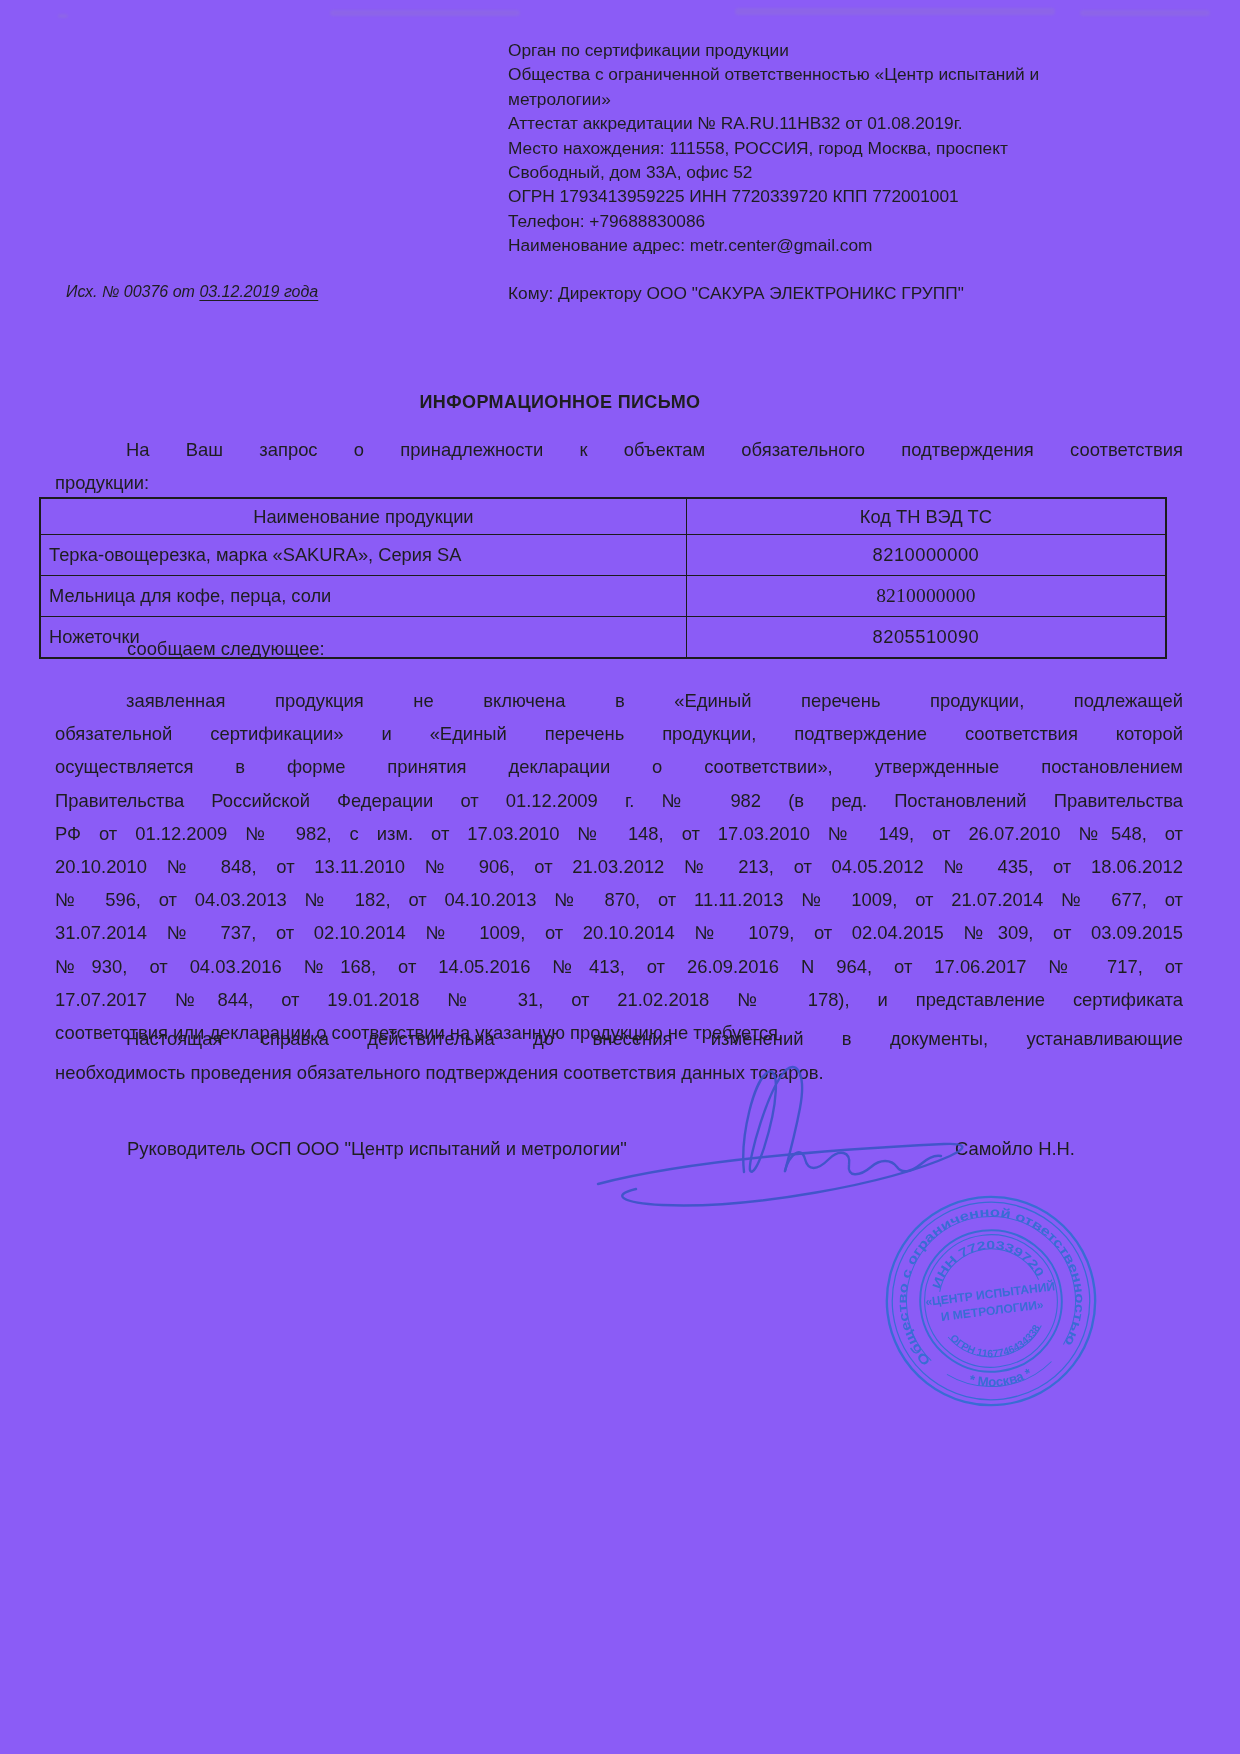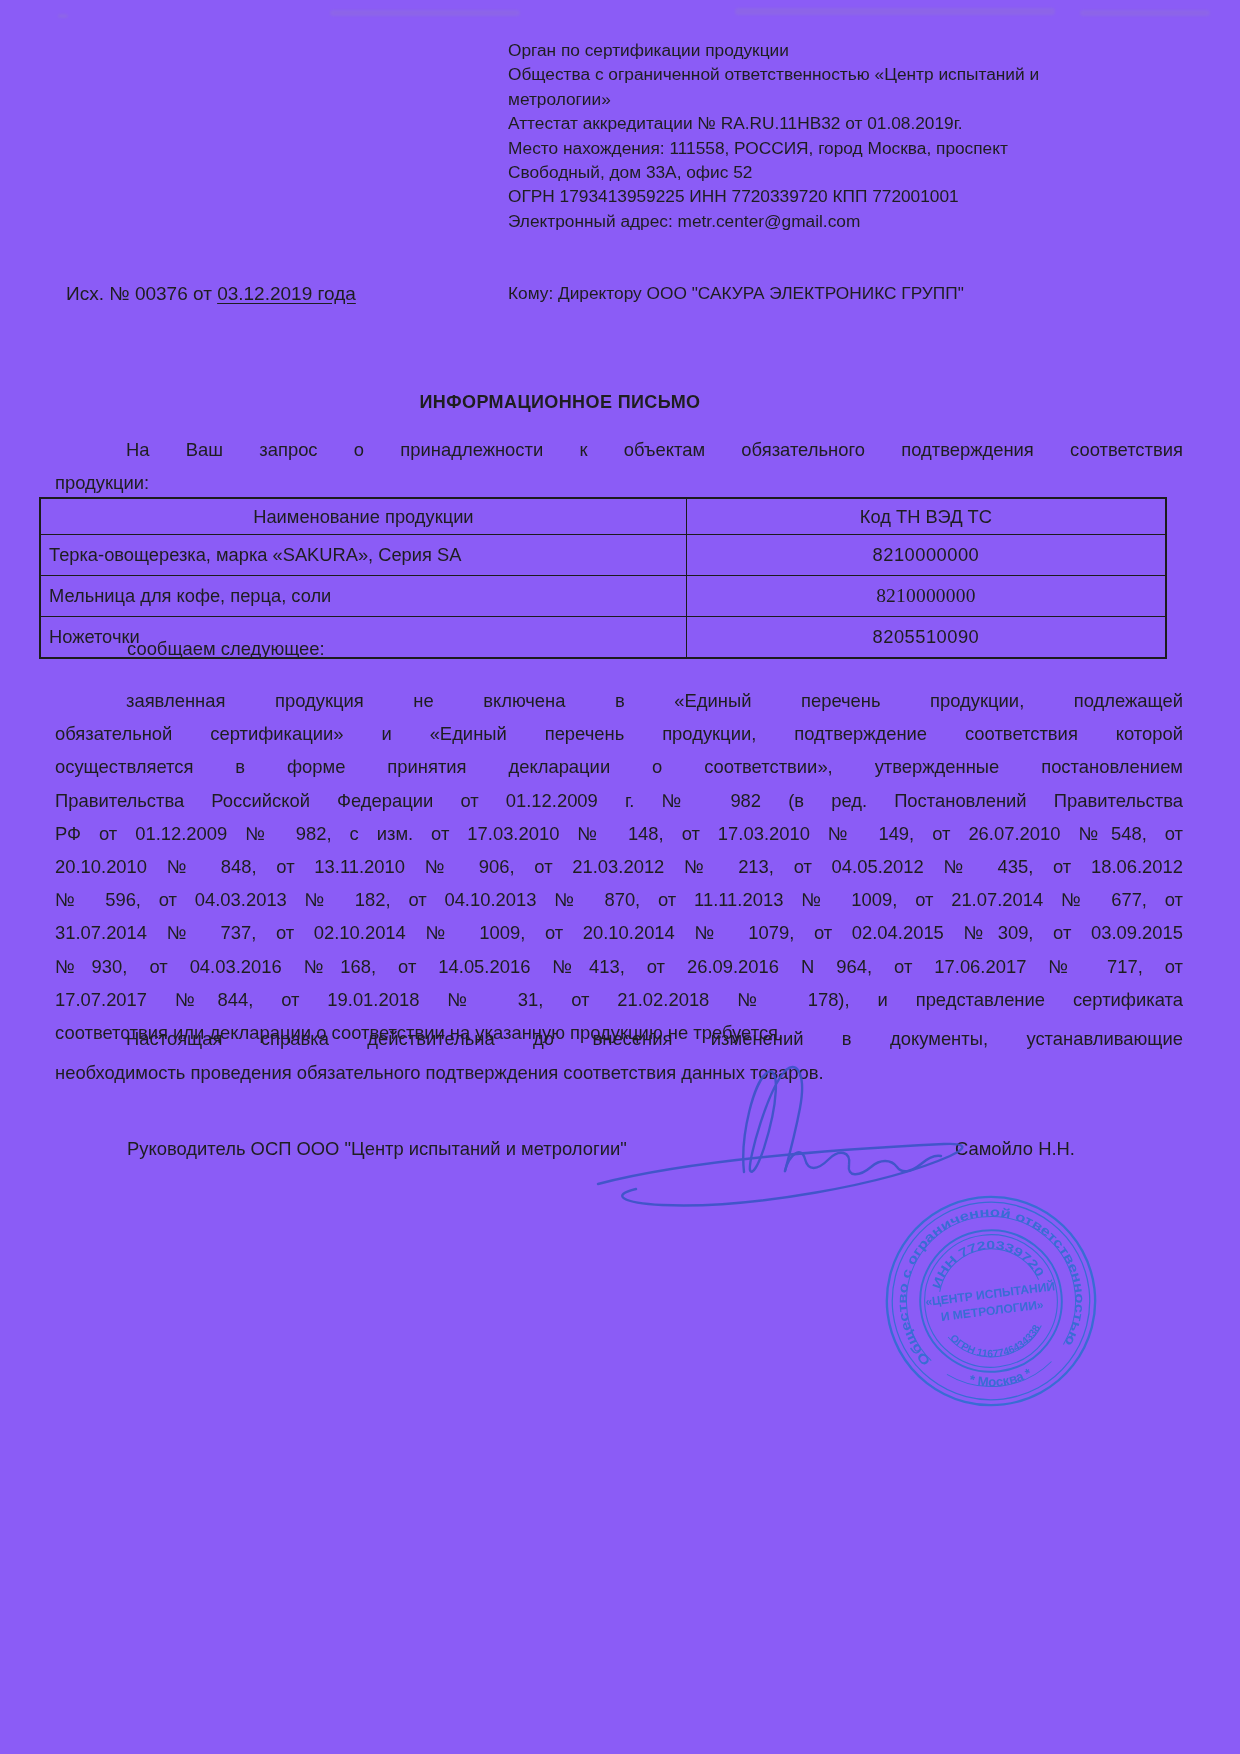--- a/index.html
+++ b/index.html
@@ -16,21 +16,21 @@
   .noise{position:absolute;background:#9a9a9a;opacity:.14;border-radius:3px;filter:blur(1px);}
   .n1{left:330px;top:10px;width:190px;height:6px;}
   .n2{left:735px;top:8px;width:320px;height:7px;}
   .n3{left:1080px;top:10px;width:130px;height:6px;}
   .n4{left:58px;top:14px;width:10px;height:4px;}
 
   .letterhead{
     position:absolute;left:508px;top:38px;width:600px;
     font-size:17.3px;line-height:24.4px;
   }
-  .outgoing{position:absolute;left:66px;top:283px;font-size:19px;}
+  .outgoing{position:absolute;left:66px;top:283px;font-size:16px;font-style:italic;}
   .outgoing .u{text-decoration:underline;text-underline-offset:3px;}
   .recipient{position:absolute;left:508px;top:281px;width:640px;font-size:17.3px;line-height:24.6px;}
 
   .doc-title{
     position:absolute;left:55px;top:392px;width:1010px;
     text-align:center;font-weight:bold;font-size:18px;letter-spacing:.4px;
   }
 
   .para{position:absolute;left:55px;width:1128px;font-size:18.4px;}
   .intro{top:433px;line-height:33px;}
@@ -73,21 +73,22 @@
   <div class="noise n4"></div>
 
   <div class="letterhead">
     <span class="line">Орган по сертификации продукции</span>
     <span class="line">Общества с ограниченной ответственностью «Центр испытаний и</span>
     <span class="line">метрологии»</span>
     <span class="line">Аттестат аккредитации № RA.RU.11НВ32 от 01.08.2019г.</span>
     <span class="line">Место нахождения: 111558, РОССИЯ, город Москва, проспект</span>
     <span class="line">Свободный, дом 33А, офис 52</span>
     <span class="line">ОГРН 1793413959225 ИНН 7720339720 КПП 772001001</span>
-    <span class="line">Электронный адрес: metr.center@gmail.com</span>
+    <span class="line">Телефон: +79688830086</span>
+    <span class="line">Наименование адрес: metr.center@gmail.com</span>
   </div>
 
   <div class="outgoing">
     <span>Исх. № 00376 от </span><span class="u">03.12.2019 года</span>
   </div>
 
   <div class="recipient">
     <span class="line">Кому: Директору ООО "САКУРА ЭЛЕКТРОНИКС ГРУПП"</span>
   </div>
 

